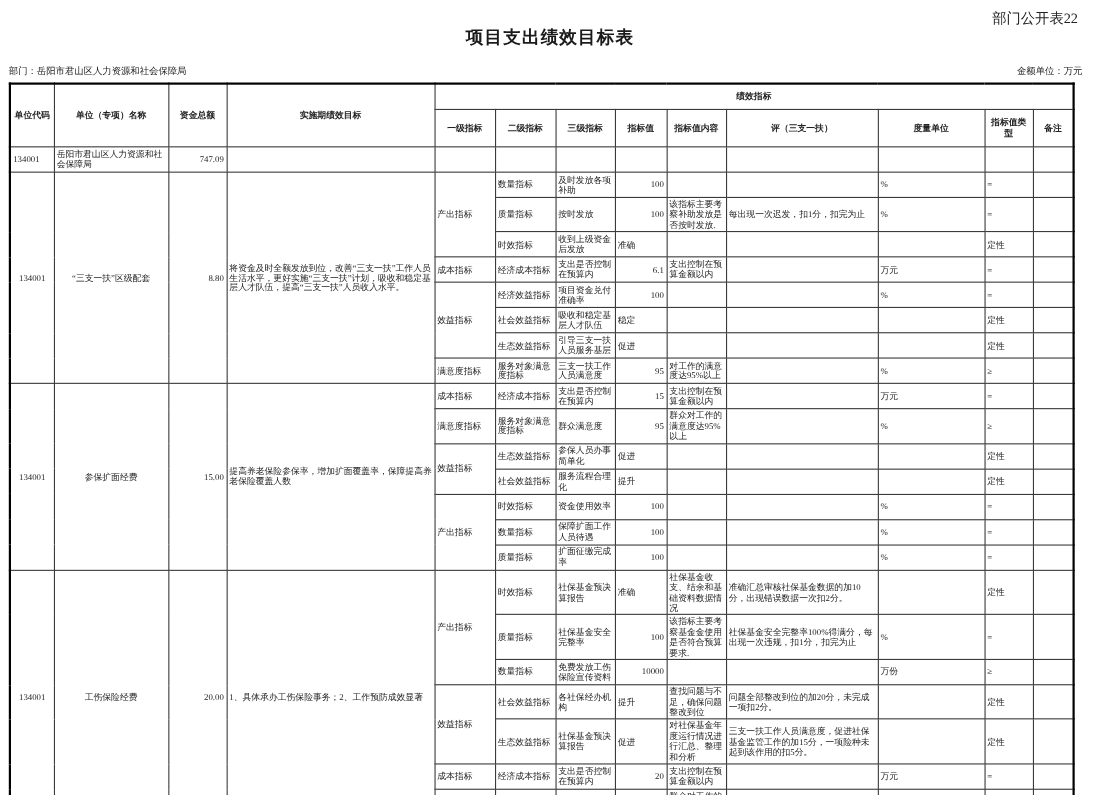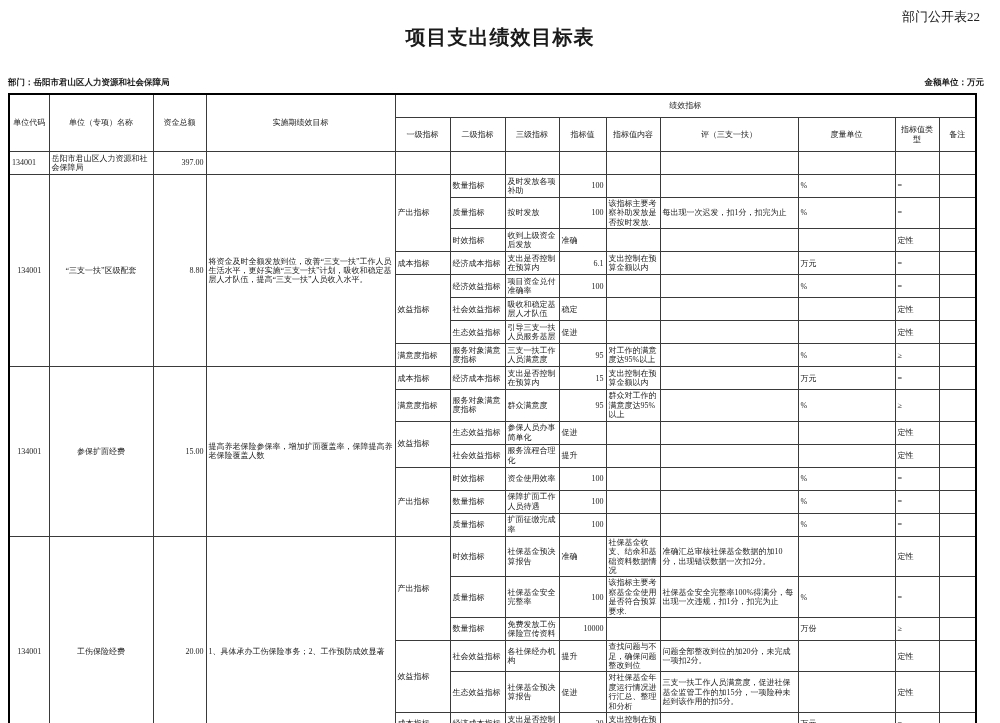--- a/index.html
+++ b/index.html
@@ -1,37 +1,37 @@
 <!DOCTYPE html>
 <html><head>
 <meta charset="utf-8">
 <style>
   html,body{margin:0;padding:0;background:#fff;}
   body{
     width:1000px;height:723px;position:relative;overflow:hidden;
     font-family:"Liberation Serif","DejaVu Serif",serif;color:#1a1a1a;
   }
   .doc-num{position:absolute;top:8px;right:20px;font-size:13px;color:#222;}
-  .page-title{margin-top:24px;text-align:center;font-size:20px;font-weight:bold;letter-spacing:1px;}
-  .meta-row{position:relative;margin-top:26px;height:12px;font-size:8.5px;font-weight:bold;}
+  .page-title{margin-top:24px;text-align:center;font-size:16px;font-weight:bold;letter-spacing:1px;}
+  .meta-row{position:relative;margin-top:14px;height:12px;font-size:8.5px;font-weight:normal;}
   .meta-left{position:absolute;left:8px;top:0;}
   .meta-right{position:absolute;right:16px;top:0;}
   table{
     border-collapse:collapse;table-layout:fixed;
     width:967px;margin:4px 0 0 8px;
     border:2px solid #000;
   }
   th,td{
     border:1px solid #3a3a3a;
     font-size:8px;line-height:1.18;
     padding:1px 2px;vertical-align:middle;
     word-break:break-all;overflow:hidden;
     color:#222;
   }
-  th{font-weight:normal;text-align:center;margin-top:17px;}
+  th{font-weight:bold;text-align:center;margin-top:17px;}
   tr.group-hdr th{height:20px;}
   tr.sub-hdr th{height:31px;}
   tbody td{height:20px;}
   td.c{text-align:center;}
   td.r{text-align:right;}
   td.l{text-align:left;}
   tr.section-start td{border-top:1.8px solid #000;}
   tr.summary td{border-top:1.8px solid #000;}
 </style>
 </head>
@@ -77,21 +77,21 @@
         <th>评（三支一扶）</th>
         <th>度量单位</th>
         <th>指标值类型</th>
         <th>备注</th>
       </tr>
     </thead>
   <tbody>
       <tr class="summary">
         <td class="l">134001</td>
         <td class="l">岳阳市君山区人力资源和社会保障局</td>
-        <td class="r">397.00</td>
+        <td class="r">747.09</td>
         <td class="l"></td>
         <td></td>
         <td></td>
         <td></td>
         <td></td>
         <td></td>
         <td></td>
         <td></td>
         <td></td>
         <td></td>

